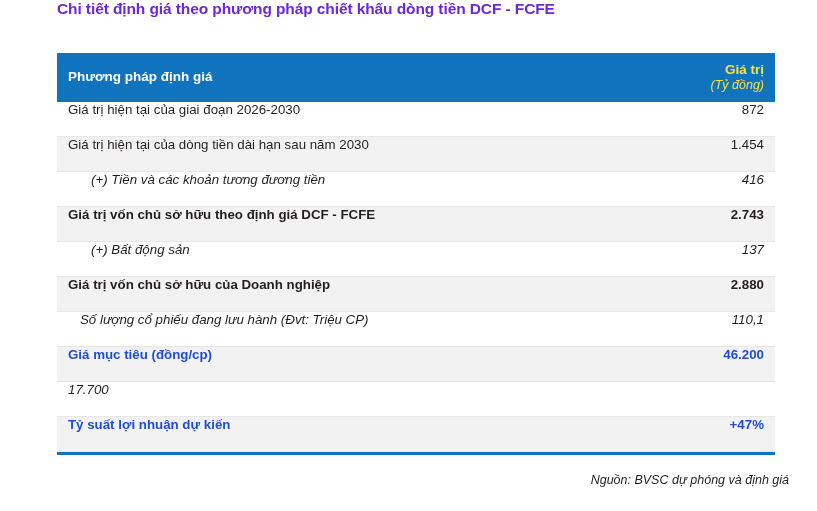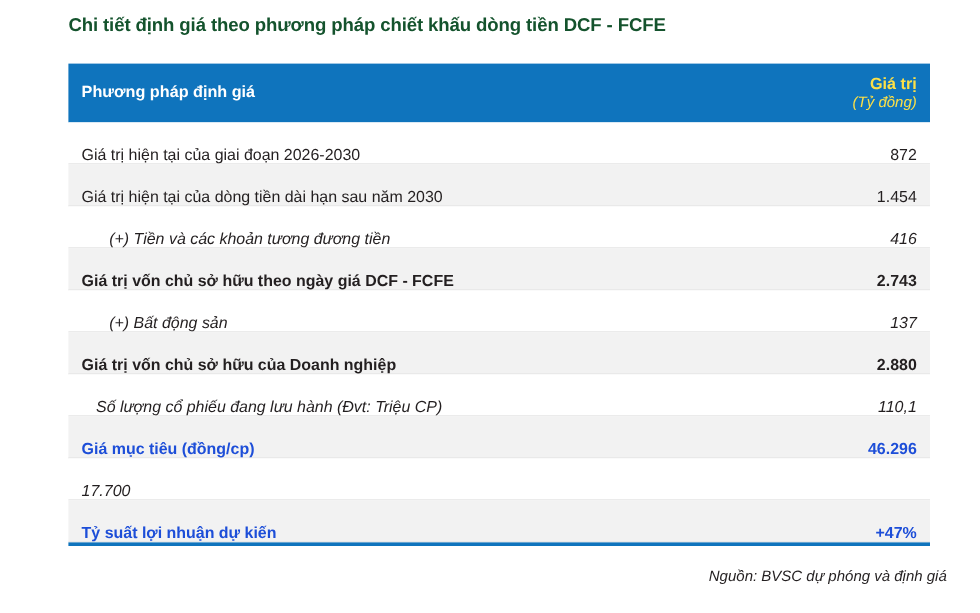--- a/index.html
+++ b/index.html
@@ -16,24 +16,24 @@
   }
   .page {
     position: relative;
     width: 817px;
     height: 511px;
     box-sizing: border-box;
   }
   .title {
     position: absolute;
     left: 57px;
-    top: 13px;
+    top: 0;
     font-size: 15.5px;
     font-weight: bold;
-    color: #14532d;
+    color: #6d28d9;
     letter-spacing: -0.1px;
     white-space: nowrap;
   }
   .table {
     position: absolute;
     left: 57px;
     top: 53px;
     width: 718px;
   }
   .thead {
@@ -62,21 +62,21 @@
     display: block;
   }
   .thead .th-right .unit-sub {
     font-size: 12.5px;
     font-style: italic;
     font-weight: normal;
     display: block;
   }
   .row {
     display: flex;
-    align-items: flex-end;
+    align-items: flex-start;
     justify-content: space-between;
     height: 35px;
     box-sizing: border-box;
     padding: 0 11px 0 11px;
     border-bottom: 1px solid #e7e7e7;
   }
   .row.shade { background: #f2f2f2; }
   .row.plain { background: #ffffff; }
   .row .label {
     font-size: 13.3px;
@@ -131,38 +131,38 @@
         </div>
         <div class="row shade">
           <div class="label">Giá trị hiện tại của dòng tiền dài hạn sau năm 2030</div>
           <div class="value">1.454</div>
         </div>
         <div class="row plain italic indent1">
           <div class="label">(+) Tiền và các khoản tương đương tiền</div>
           <div class="value">416</div>
         </div>
         <div class="row shade bold">
-          <div class="label">Giá trị vốn chủ sở hữu theo ngày giá DCF - FCFE</div>
+          <div class="label">Giá trị vốn chủ sở hữu theo định giá DCF - FCFE</div>
           <div class="value">2.743</div>
         </div>
         <div class="row plain italic indent1">
           <div class="label">(+) Bất động sản</div>
           <div class="value">137</div>
         </div>
         <div class="row shade bold">
           <div class="label">Giá trị vốn chủ sở hữu của Doanh nghiệp</div>
           <div class="value">2.880</div>
         </div>
         <div class="row plain italic indent2">
           <div class="label">Số lượng cổ phiếu đang lưu hành (Đvt: Triệu CP)</div>
           <div class="value">110,1</div>
         </div>
         <div class="row shade bold red">
           <div class="label">Giá mục tiêu (đồng/cp)</div>
-          <div class="value">46.296</div>
+          <div class="value">46.200</div>
         </div>
         <div class="row plain italic indent2">
           <div class="value">17.700</div>
         </div>
         <div class="row shade bold red">
           <div class="label">Tỷ suất lợi nhuận dự kiến</div>
           <div class="value">+47%</div>
         </div>
       </div>
 

